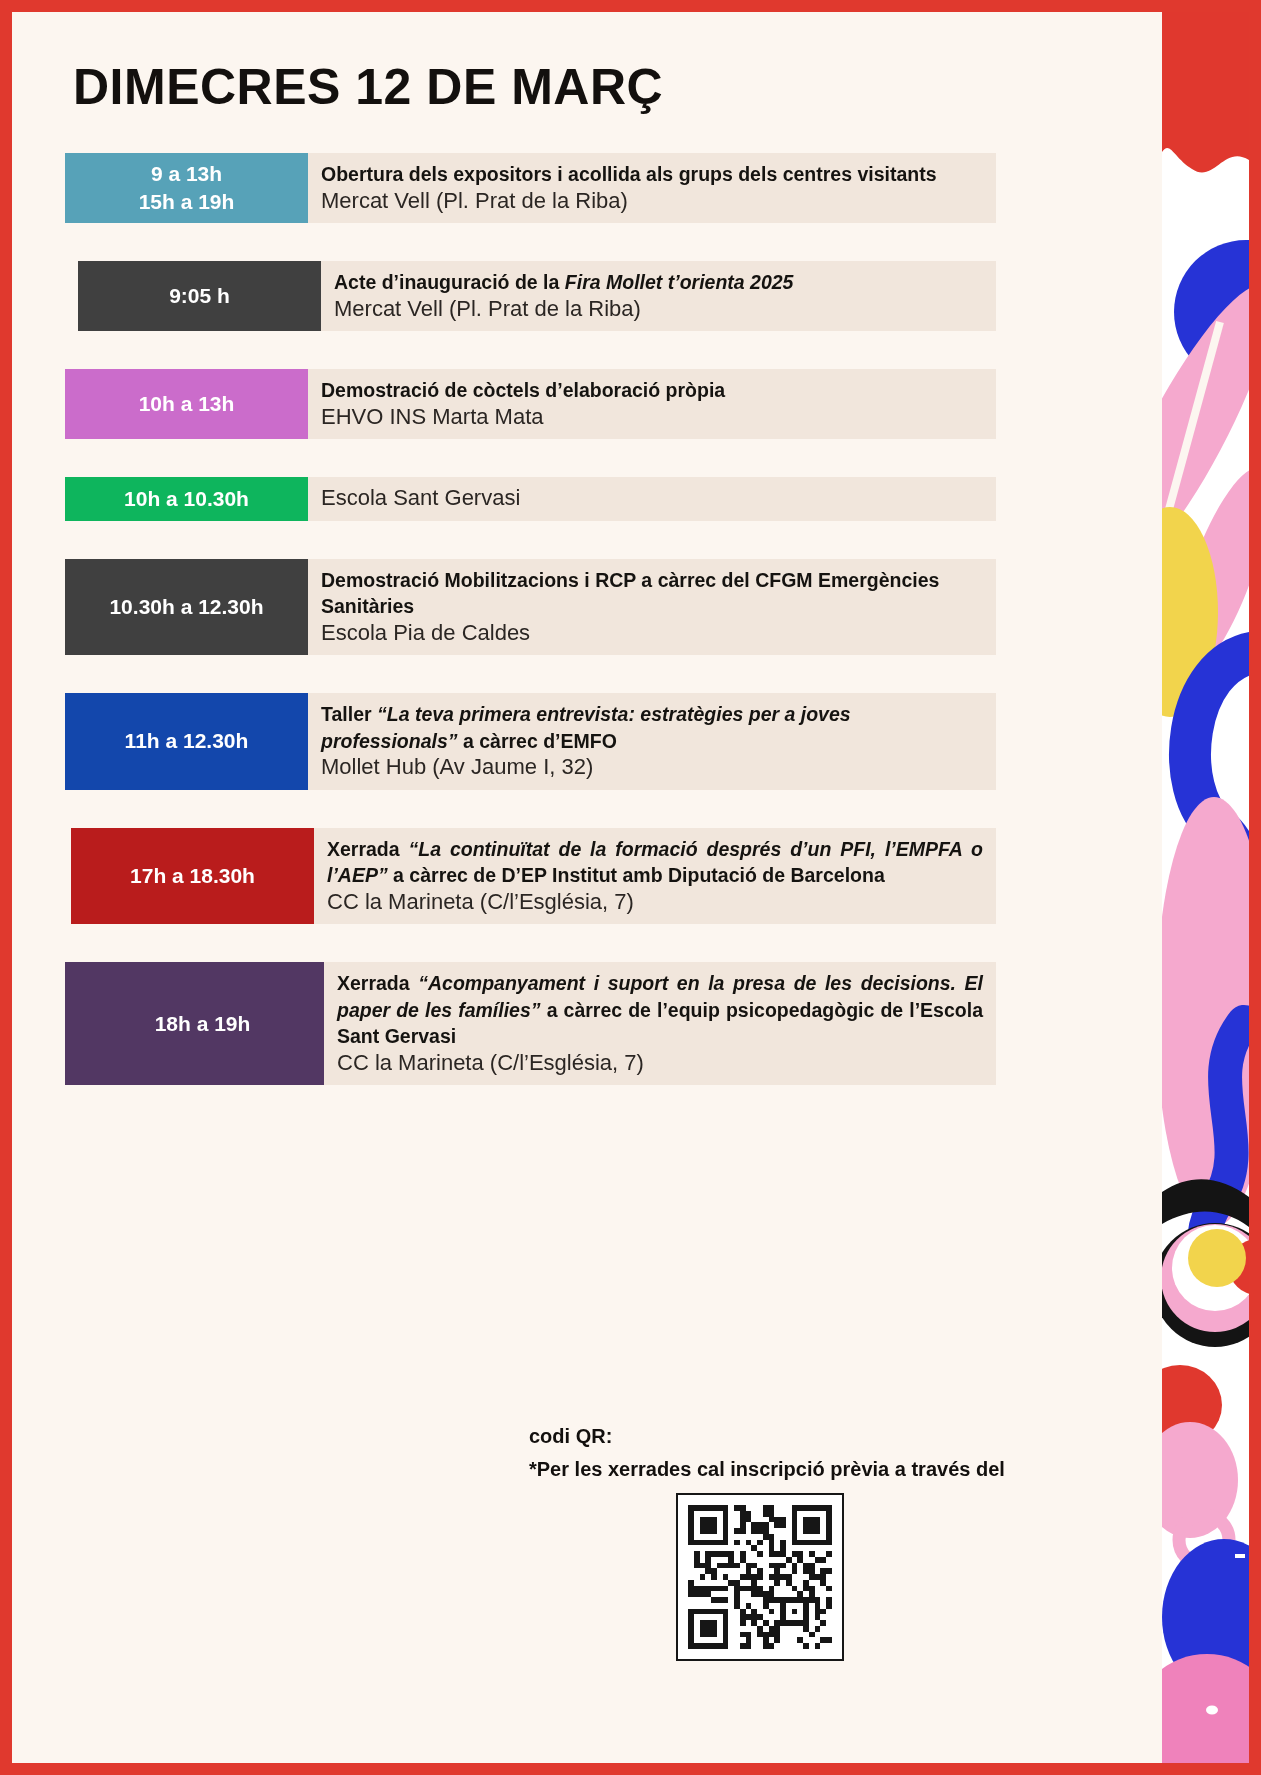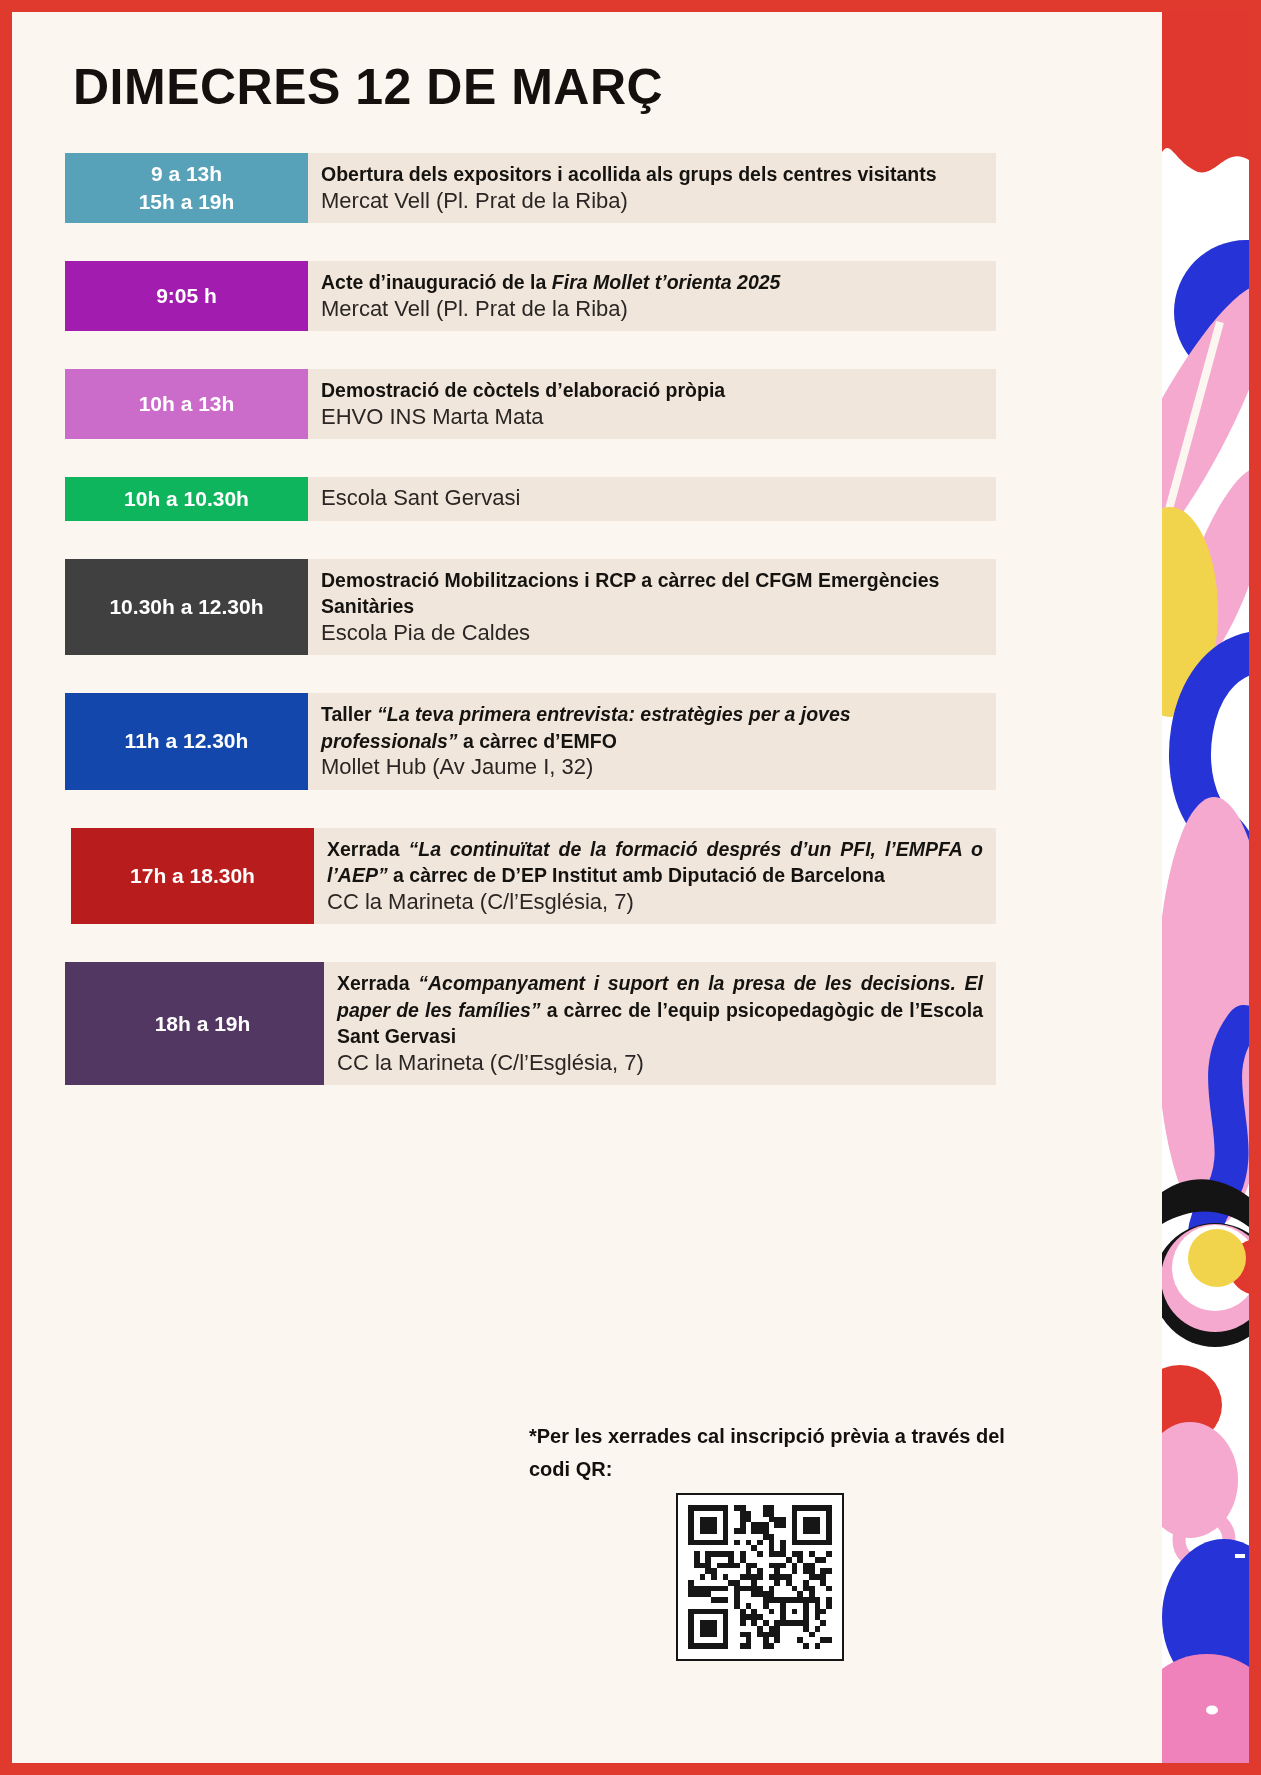--- a/index.html
+++ b/index.html
@@ -54,21 +54,21 @@
           <div>9 a 13h</div>
           <div>15h a 19h</div>
         </div>
     <div class="body">
       <div class="etitle"><span>Obertura dels expositors i acollida als grups dels centres visitants</span></div>
       <div class="eloc">Mercat Vell (Pl. Prat de la Riba)</div>
     </div>
   </div>
 
   <div class="row">
-    <div class="time" style="background: #a21caf;">
+    <div class="time" style="background: #404040; margin-left: 13px;">
           <div>9:05 h</div>
         </div>
     <div class="body">
       <div class="etitle"><span>Acte d’inauguració de la </span><span class="it">Fira Mollet t’orienta 2025</span></div>
       <div class="eloc">Mercat Vell (Pl. Prat de la Riba)</div>
     </div>
   </div>
 
   <div class="row">
     <div class="time" style="background: rgb(203, 108, 203);">
@@ -125,22 +125,22 @@
         </div>
     <div class="body">
       <div class="etitle"><span>Xerrada </span><span class="it">“Acompanyament i suport en la presa de les decisions. El paper de les famílies”</span><span> a càrrec de l’equip psicopedagògic de l’Escola Sant Gervasi</span></div>
       <div class="eloc">CC la Marineta (C/l’Església, 7)</div>
     </div>
   </div>
 </div>
 
   <div class="footer">
     <div class="note">
+      <div>codi QR:</div>
       <div>*Per les xerrades cal inscripció prèvia a través del</div>
-      <div>codi QR:</div>
     </div>
     <div class="qr-box" id="qr"><svg viewBox="0 0 25 25" width="144" height="144" shape-rendering="crispEdges" fill="#161616">
           <rect x="0" y="0" width="1" height="1"></rect>
           <rect x="1" y="0" width="1" height="1"></rect>
           <rect x="2" y="0" width="1" height="1"></rect>
           <rect x="3" y="0" width="1" height="1"></rect>
           <rect x="4" y="0" width="1" height="1"></rect>
           <rect x="5" y="0" width="1" height="1"></rect>
           <rect x="6" y="0" width="1" height="1"></rect>
           <rect x="8" y="0" width="1" height="1"></rect>

